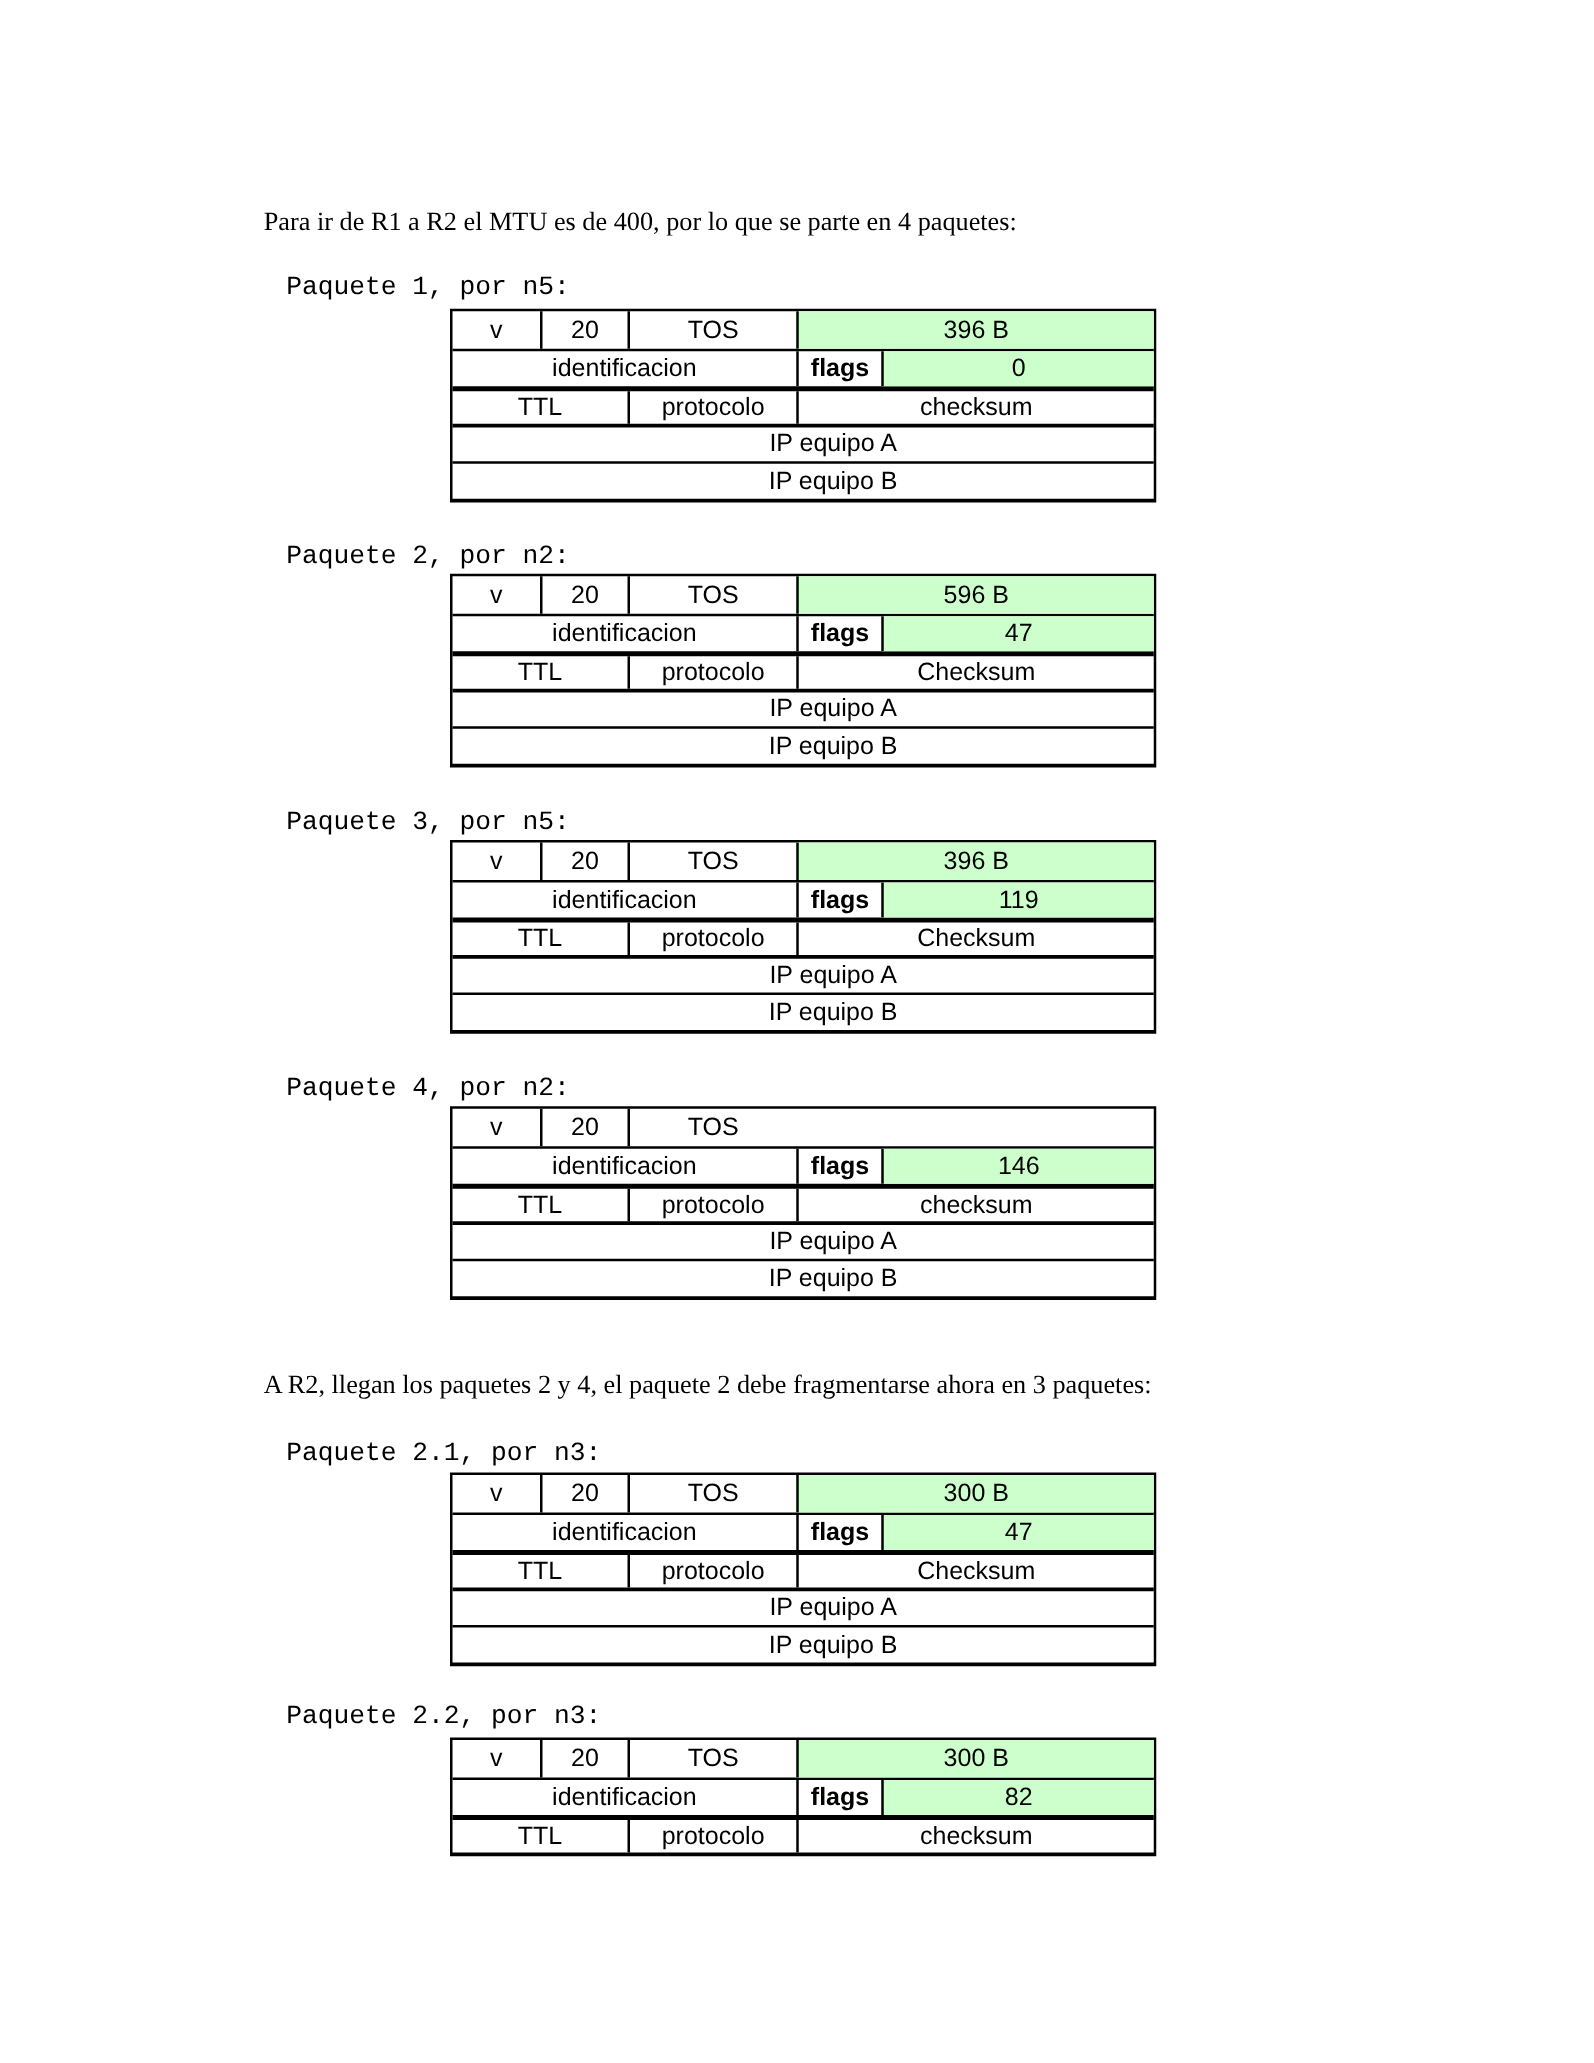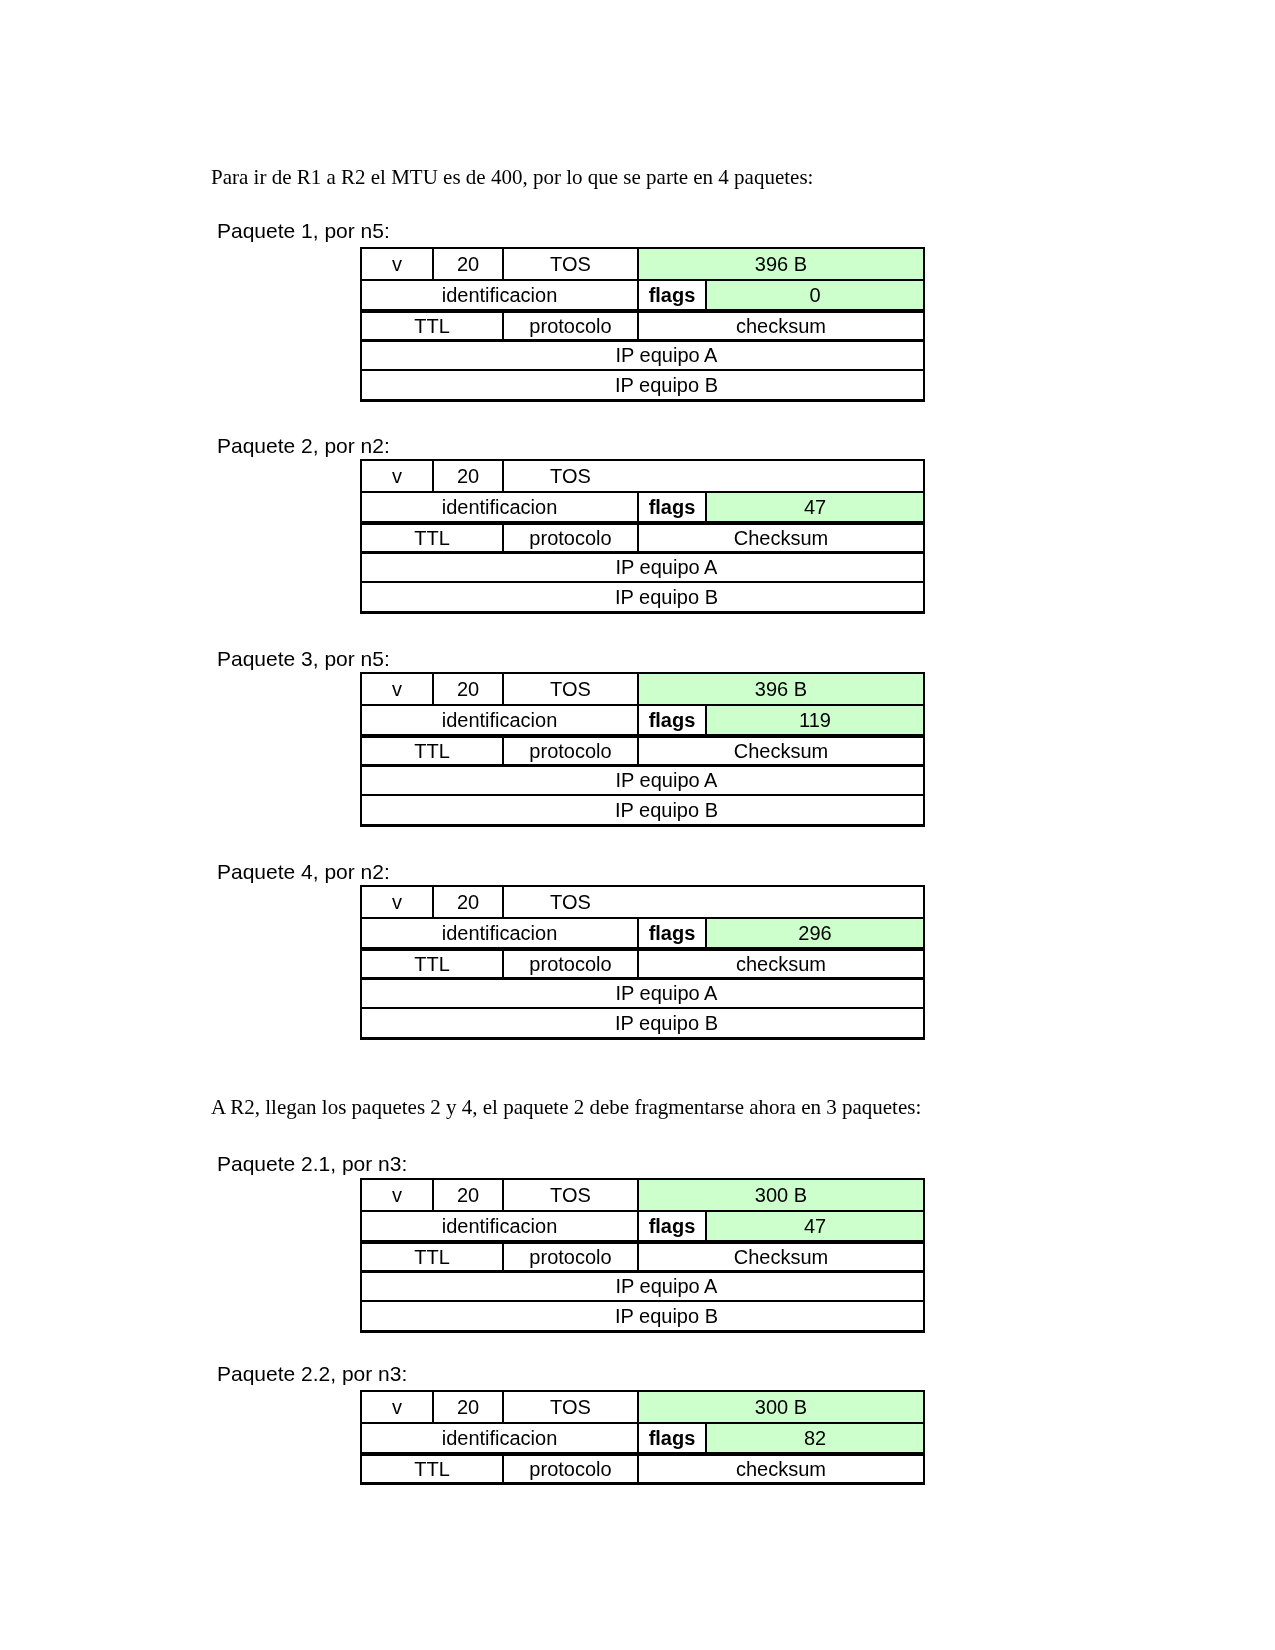--- a/index.html
+++ b/index.html
@@ -16,24 +16,24 @@
     width: 1275px; height: 1268px;
     background: #ffffff;
   }
   .para {
     position: absolute; left: 211px;
     font-size: 21px; line-height: 26px;
     white-space: nowrap;
     font-family: "Liberation Serif", serif;
   }
   .plabel {
-    position: absolute; left: 217px;
+    position: absolute; left: 229px;
     font-size: 21px; line-height: 26px;
     white-space: nowrap;
-    font-family: Liberation Sans, sans-serif;
+    font-family: Liberation Mono, monospace;
   }
   .ptable {
     position: absolute; left: 360px;
     width: 565px;
     border: 2px solid var(--bd, #000);
     border-bottom-width: 3px;
     font-family: "Liberation Sans", sans-serif;
     font-size: 20px;
     background: #ffffff;
   }
@@ -92,20 +92,21 @@
       <div class="c cfull">IP equipo B</div>
     </div>
   </div>
 
   <div class="plabel" style="top:433px">Paquete 2, por n2:</div>
   <div class="ptable" style="top:459px">
     <div class="row">
       <div class="c w70">v</div>
       <div class="c w70">20</div>
       <div class="c w135">TOS</div>
+      <div class="c grow green">596 B</div>
     </div>
     <div class="row">
       <div class="c w275">identificacion</div>
       <div class="c w68">flags</div>
       <div class="c grow green">47</div>
     </div>
     <div class="row bt4">
       <div class="c w140">TTL</div>
       <div class="c w135">protocolo</div>
       <div class="c grow">Checksum</div>
@@ -147,21 +148,21 @@
   <div class="plabel" style="top:859px">Paquete 4, por n2:</div>
   <div class="ptable" style="top:885px">
     <div class="row">
       <div class="c w70">v</div>
       <div class="c w70">20</div>
       <div class="c w135">TOS</div>
     </div>
     <div class="row">
       <div class="c w275">identificacion</div>
       <div class="c w68">flags</div>
-      <div class="c grow green">296</div>
+      <div class="c grow green">146</div>
     </div>
     <div class="row bt4">
       <div class="c w140">TTL</div>
       <div class="c w135">protocolo</div>
       <div class="c grow">checksum</div>
     </div>
     <div class="row bt3">
       <div class="c cfull">IP equipo A</div>
     </div>
     <div class="row">

